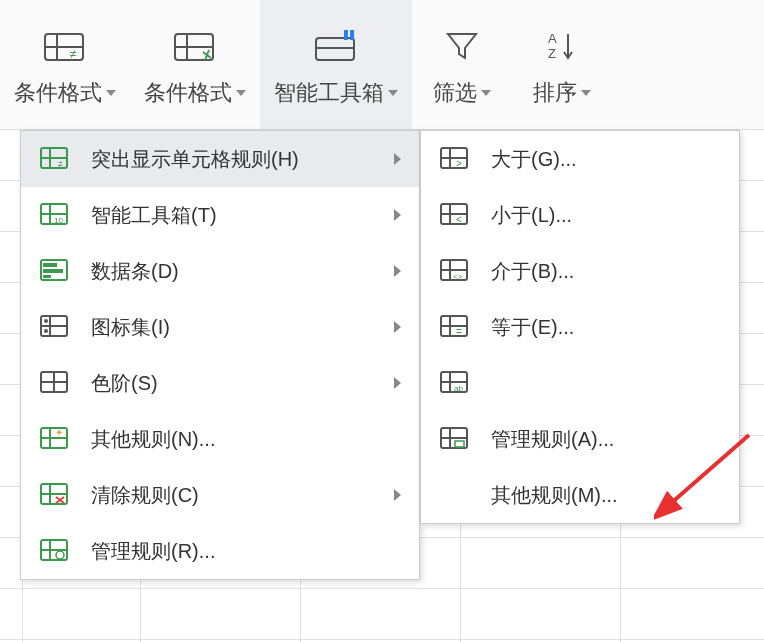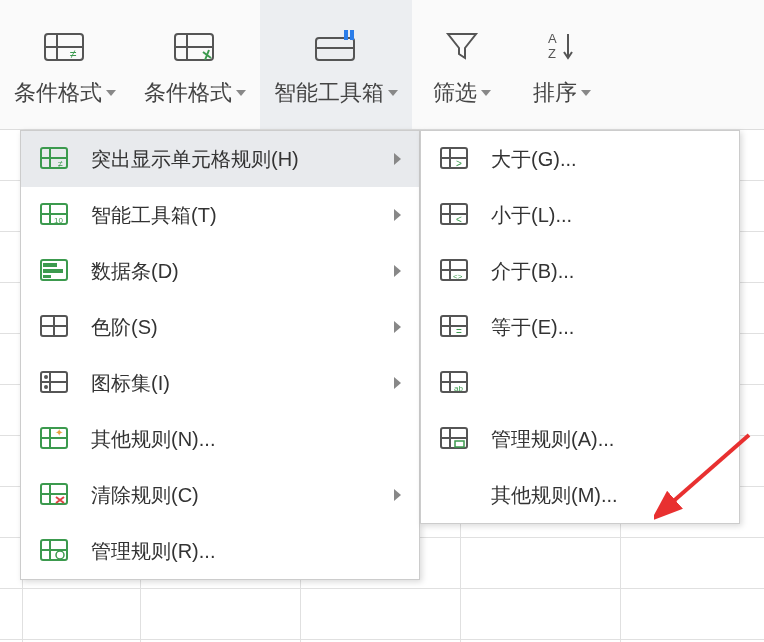--- a/index.html
+++ b/index.html
@@ -149,38 +149,38 @@
           <rect x="3" y="16" width="8" height="3" fill="#3c9a4e"></rect>
         </svg>
       </div>
     <span class="mi-label">数据条(D)</span>
     <span class="submenu-arrow"></span>
   </div>
   <div class="menu-item">
     <div class="mi-icon">
         <svg width="30" height="24">
           <rect x="1" y="1" width="26" height="20" rx="2" fill="none" stroke="#555" stroke-width="2"></rect>
-          <line x1="14" y1="1" x2="14" y2="21" stroke="#555" stroke-width="2"></line>
-          <line x1="1" y1="11" x2="27" y2="11" stroke="#555" stroke-width="2"></line>
-        </svg>
-      </div>
-    <span class="mi-label">色阶(S)</span>
-    <span class="submenu-arrow"></span>
-  </div>
-  <div class="menu-item">
-    <div class="mi-icon">
-        <svg width="30" height="24">
-          <rect x="1" y="1" width="26" height="20" rx="2" fill="none" stroke="#555" stroke-width="2"></rect>
           <circle cx="6" cy="6" r="2" fill="#555"></circle>
           <circle cx="6" cy="16" r="2" fill="#555"></circle>
           <line x1="10" y1="1" x2="10" y2="21" stroke="#555" stroke-width="2"></line>
           <line x1="1" y1="11" x2="27" y2="11" stroke="#555" stroke-width="2"></line>
         </svg>
       </div>
     <span class="mi-label">图标集(I)</span>
+    <span class="submenu-arrow"></span>
+  </div>
+  <div class="menu-item">
+    <div class="mi-icon">
+        <svg width="30" height="24">
+          <rect x="1" y="1" width="26" height="20" rx="2" fill="none" stroke="#555" stroke-width="2"></rect>
+          <line x1="14" y1="1" x2="14" y2="21" stroke="#555" stroke-width="2"></line>
+          <line x1="1" y1="11" x2="27" y2="11" stroke="#555" stroke-width="2"></line>
+        </svg>
+      </div>
+    <span class="mi-label">色阶(S)</span>
     <span class="submenu-arrow"></span>
   </div>
   <div class="menu-item">
     <div class="mi-icon">
         <svg width="30" height="24">
           <rect x="1" y="1" width="26" height="20" rx="2" fill="none" stroke="#3c9a4e" stroke-width="2"></rect>
           <line x1="10" y1="1" x2="10" y2="21" stroke="#3c9a4e" stroke-width="2"></line>
           <line x1="1" y1="11" x2="27" y2="11" stroke="#3c9a4e" stroke-width="2"></line>
           <text x="15" y="9" font-size="10" fill="#e8a23d">✦</text>
         </svg>

